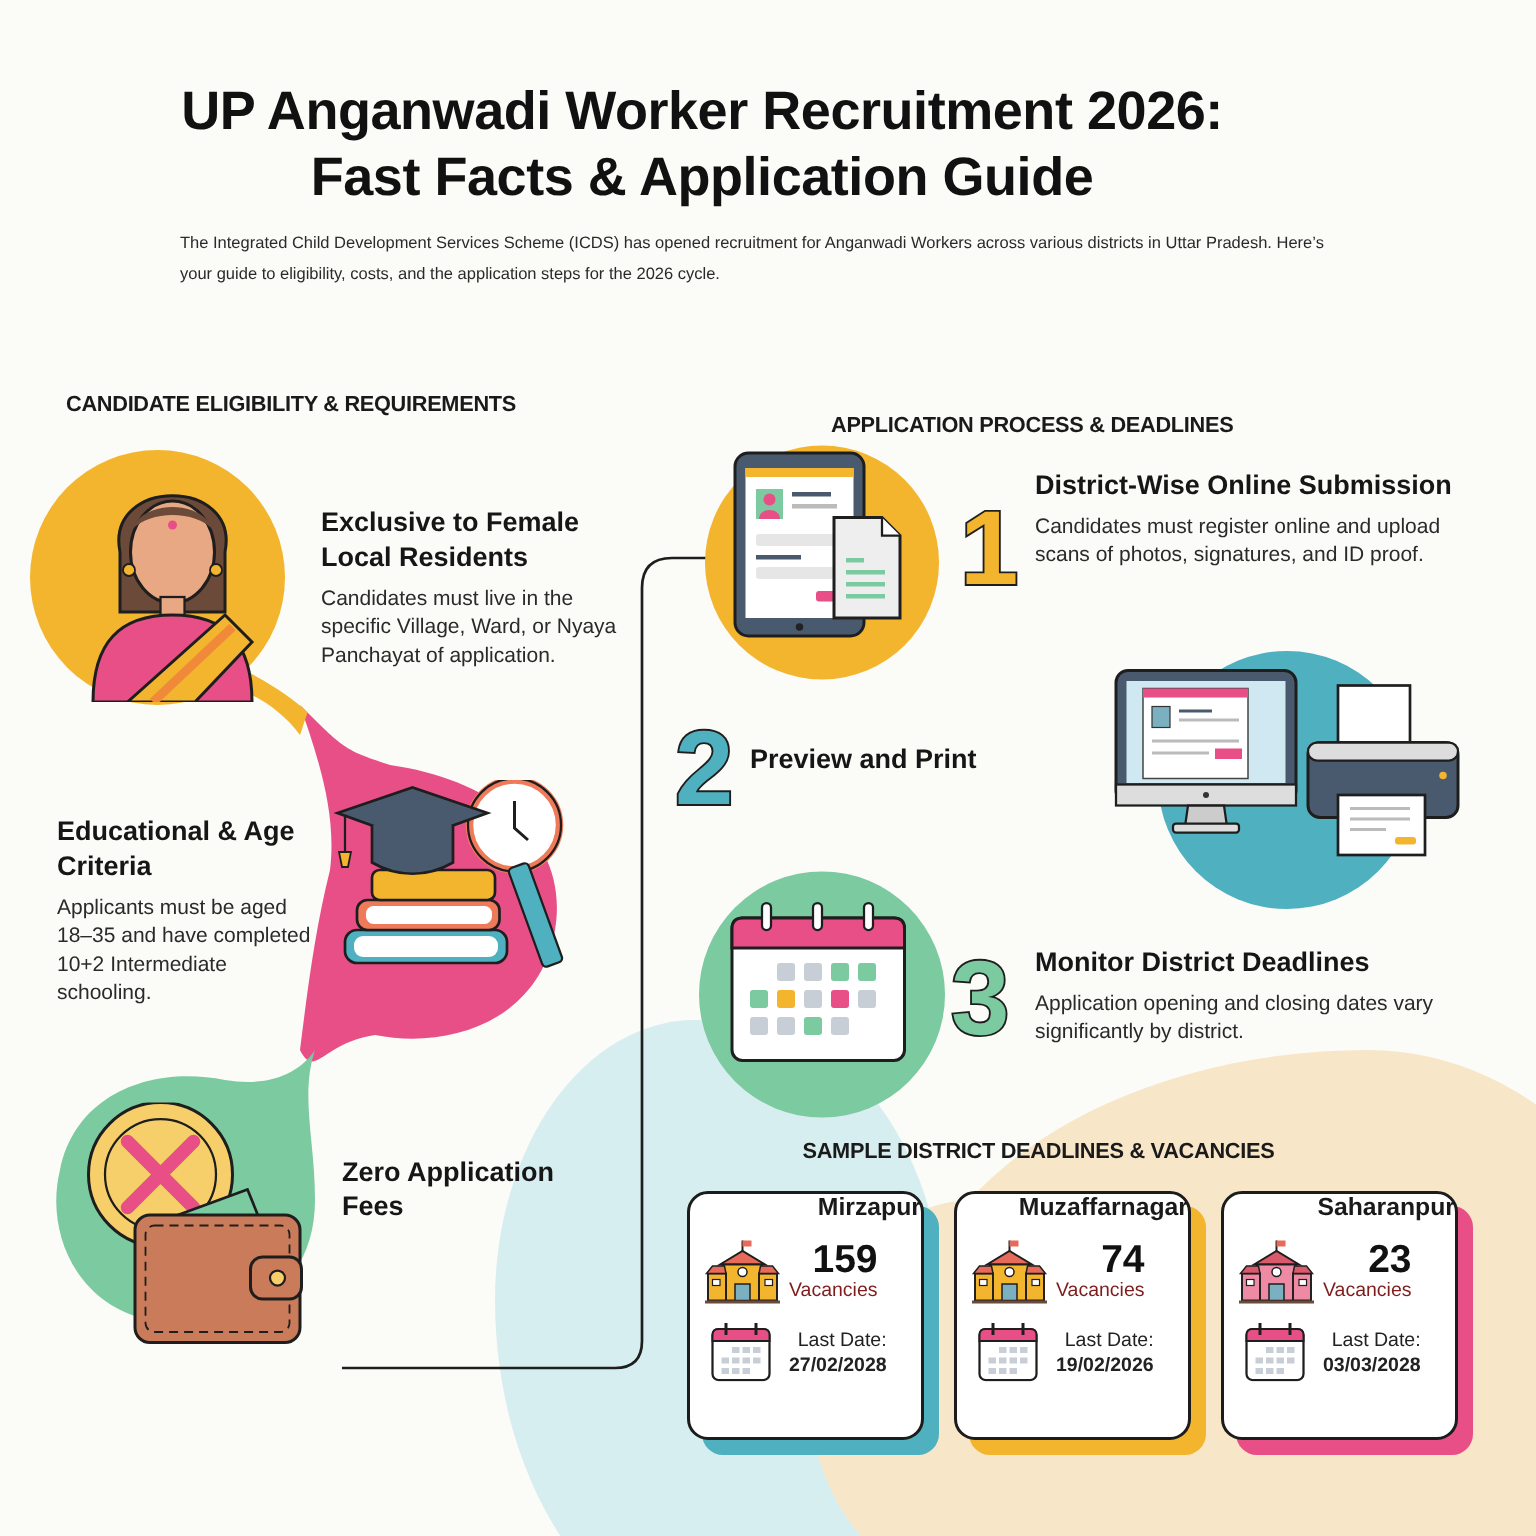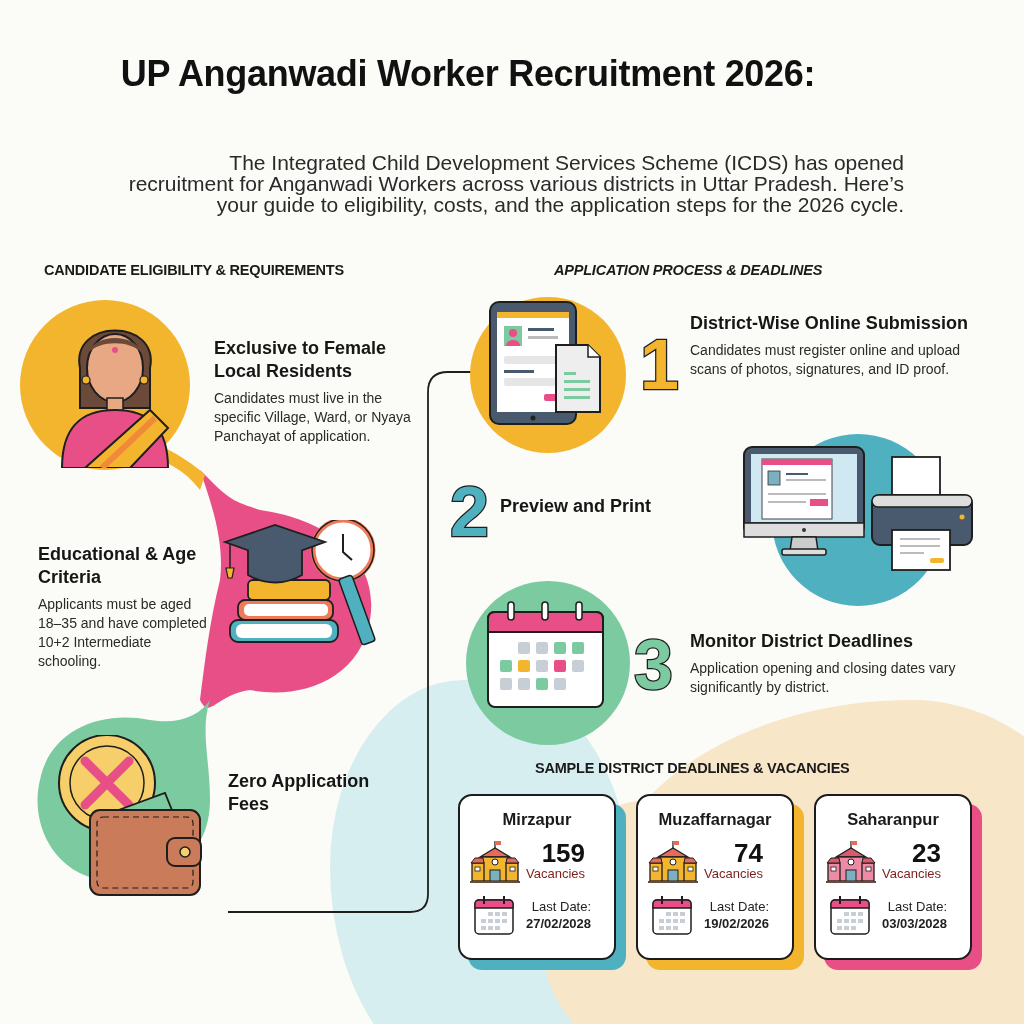--- a/index.html
+++ b/index.html
@@ -14,29 +14,29 @@
   .blob-teal { left: 330px; top: 680px; width: 300px; height: 420px; background: #d7eef0; border-radius: 48% 52% 40% 60%; }
   .blob-peach { left: 600px; top: 700px; width: 520px; height: 420px; background: #f8e6c8; border-radius: 60% 40% 30% 70% / 50% 55% 45% 50%; }
   .blob-peach2 { left: 540px; top: 800px; width: 220px; height: 260px; background: #f8e6c8; border-radius: 50%; }
 
   .title {
     position: absolute; top: 52px; left: 0; width: 936px; text-align: center;
     font-size: 36px; font-weight: 700; line-height: 44px; color: #111; z-index: 2;
     letter-spacing: -0.3px;
   }
   .intro {
-    position: absolute; top: 152px; left: 120px; width: 784px; text-align: right;
-    font-size: 21px; line-height: 21px; color: #2a2a2a; z-index: 2;
+    position: absolute; top: 152px; left: 120px; width: 784px; text-align: left;
+    font-size: 11px; line-height: 21px; color: #2a2a2a; z-index: 2;
   }
   .section-label {
     position: absolute; font-size: 14.5px; font-weight: 700; color: #1a1a1a; z-index: 2;
     letter-spacing: -0.2px;
   }
   .lbl-left { top: 262px; left: 44px; }
-  .lbl-right { top: 262px; left: 554px; font-style: italic; }
+  .lbl-right { top: 276px; left: 554px; }
   .lbl-sample { top: 760px; left: 535px; }
 
   .item-title { font-size: 18px; font-weight: 700; line-height: 23px; color: #161616; }
   .item-desc { font-size: 14px; line-height: 19px; color: #2a2a2a; margin-top: 6px; }
 
   .elig-text { position: absolute; z-index: 2; margin-top: 15px; }
   .elig-1 { left: 214px; top: 322px; width: 210px; }
   .elig-2 { left: 38px; top: 528px; width: 180px; }
   .elig-3 { left: 228px; top: 755px; width: 170px; }
 
@@ -55,21 +55,21 @@
 
   .icon-wrap { position: absolute; z-index: 1; }
   .connector { position: absolute; left: 0; top: 0; width: 1024px; height: 1024px; z-index: 1; pointer-events: none; }
 
   .cards { position: absolute; left: 458px; top: 794px; display: flex; gap: 20px; z-index: 3; }
   .card {
     position: relative; width: 158px; height: 166px; background: #fff;
     border: 2px solid #1c1c1c; border-radius: 14px; text-align: center;
   }
   .card-shadow { position: absolute; left: 8px; top: 8px; width: 158px; height: 166px; border-radius: 14px; z-index: -1; }
-  .card-name { font-size: 16.5px; font-weight: 700; margin-top: 14px; color: #1a1a1a; }
+  .card-name { font-size: 16.5px; font-weight: 700; color: #1a1a1a; text-align: right; }
   .card-row { display: flex; align-items: center; margin-left: 10px; margin-top: 8px; text-align: right; }
   .card-count { font-size: 26px; font-weight: 700; line-height: 26px; color: #111; }
   .card-count-label { font-size: 13px; color: #7f1d1d; line-height: 16px; }
   .card-date-label { font-size: 13px; color: #222; line-height: 16px; }
   .card-date { font-size: 13px; font-weight: 700; color: #222; line-height: 17px; }
 </style>
 </head>
 <body>
 
 <div class="blob blob-teal"></div>
@@ -87,20 +87,21 @@
 
   <path d="M228 912 L 410 912 Q 428 912 428 894 L 428 392 Q 428 372 448 372 L 472 372" stroke="#1e1e1e" stroke-width="1.8" fill="none"></path>
 
   <circle cx="548" cy="375" r="78" fill="#f4b52e"></circle>
   <circle cx="858" cy="520" r="86" fill="#4fb0c0"></circle>
   <circle cx="548" cy="663" r="82" fill="#7ccaa0"></circle>
 </svg>
 
 <h1 class="title">
   <div>UP Anganwadi Worker Recruitment 2026:</div>
+  <div>Fast Facts &amp; Application Guide</div>
 </h1>
 <p class="intro">The Integrated Child Development Services Scheme (ICDS) has opened recruitment for Anganwadi Workers across various districts in Uttar Pradesh. Here’s your guide to eligibility, costs, and the application steps for the 2026 cycle.</p>
 
 <div class="section-label lbl-left">CANDIDATE ELIGIBILITY &amp; REQUIREMENTS</div>
 <div class="section-label lbl-right">APPLICATION PROCESS &amp; DEADLINES</div>
 <div class="section-label lbl-sample">SAMPLE DISTRICT DEADLINES &amp; VACANCIES</div>
 
 <div class="icon-wrap" style="left:50px;top:298px;">
   <svg width="130" height="170" viewBox="0 0 130 170">
     <path d="M30 70 C 20 20, 110 20, 100 70 L 100 110 L 30 110 Z" fill="#6b4a3a" stroke="#1e1e1e" stroke-width="2"></path>

